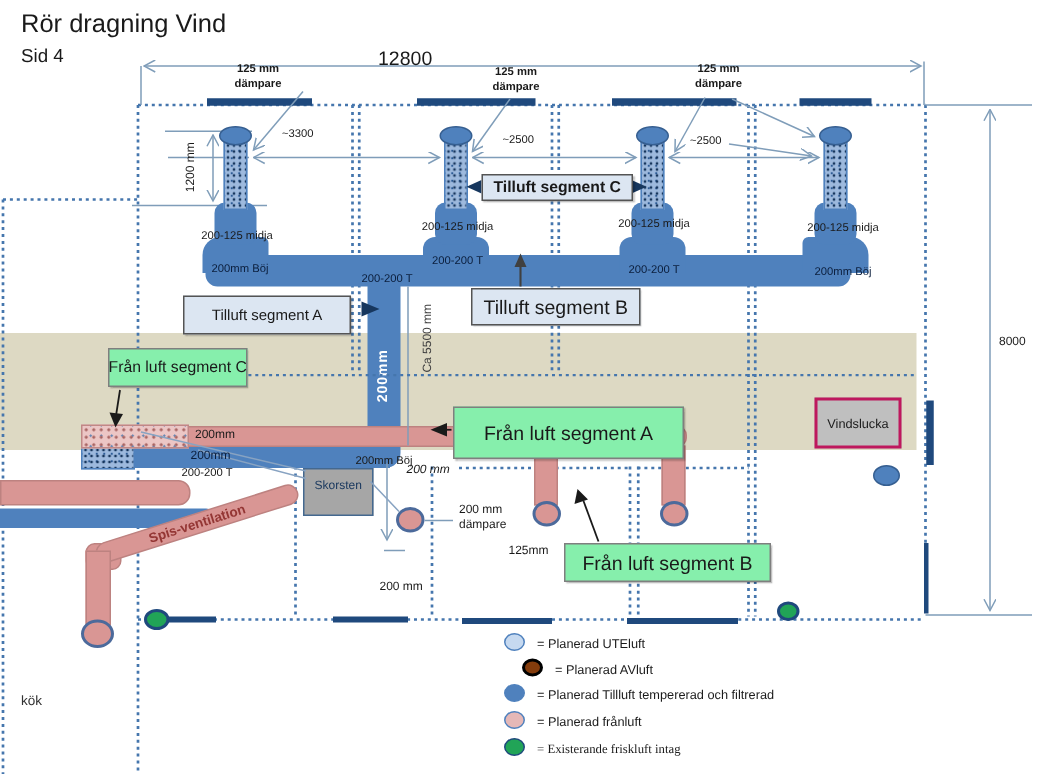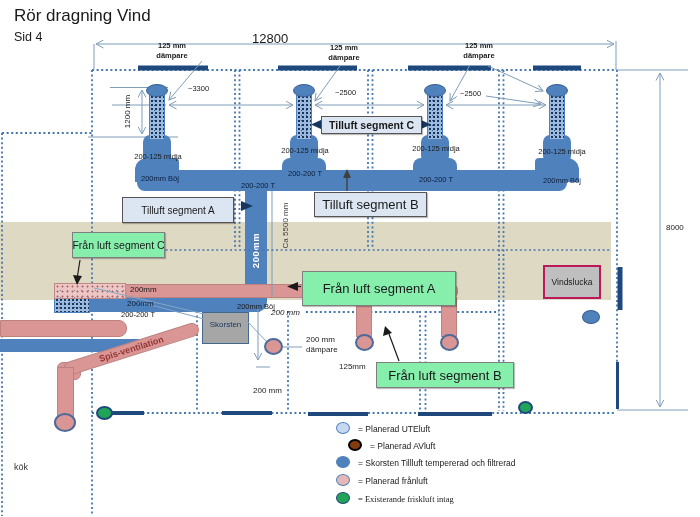--- a/index.html
+++ b/index.html
@@ -243,21 +243,21 @@
   <div class="legend-row" style="left:336px;top:422px;">
     <span class="legend-dot" style="background:#c6d9f0;border:1.5px solid #4f81bd;"></span>
     <span style="font-size:8.5px;">= Planerad UTEluft</span>
   </div>
   <div class="legend-row" style="left:348px;top:439px;">
     <span class="legend-dot" style="background:#843c0c;border:2px solid #000;"></span>
     <span style="font-size:8.5px;">= Planerad AVluft</span>
   </div>
   <div class="legend-row" style="left:336px;top:456px;">
     <span class="legend-dot" style="background:#4f81bd;border:1.5px solid #4f81bd;"></span>
-    <span style="font-size:8.5px;">= Skorsten Tillluft tempererad och filtrerad</span>
+    <span style="font-size:8.5px;">= Planerad Tillluft tempererad och filtrerad</span>
   </div>
   <div class="legend-row" style="left:336px;top:474px;">
     <span class="legend-dot" style="background:#e5b8b7;border:1.5px solid #4f81bd;"></span>
     <span style="font-size:8.5px;">= Planerad frånluft</span>
   </div>
   <div class="legend-row" style="left:336px;top:492px;">
     <span class="legend-dot" style="background:#21a457;border:1.5px solid #1f497d;"></span>
     <span style="font-size:8.5px;font-family:Liberation Serif, serif;">= Existerande friskluft intag</span>
   </div>
 

